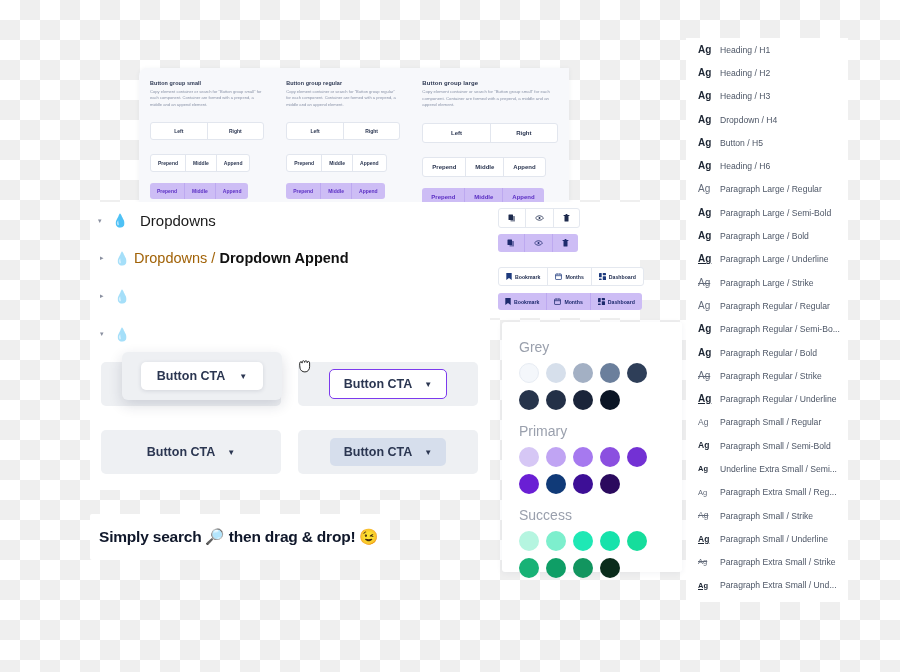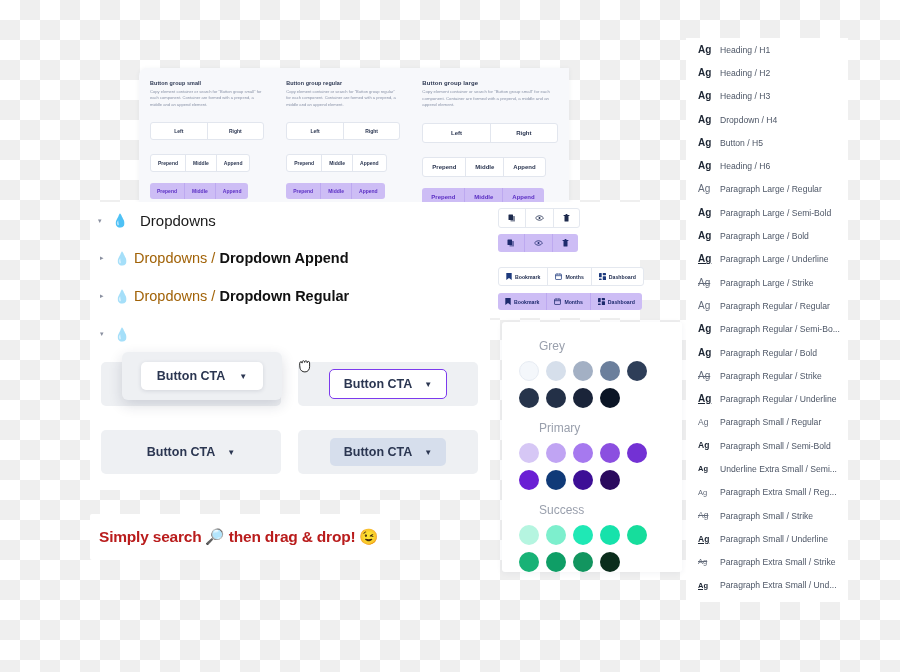--- a/index.html
+++ b/index.html
@@ -121,32 +121,32 @@
   }
   #grab-cursor { position: absolute; left: 297px; top: 355px; width: 18px; height: 20px; }
 
   
   #palette {
     position: absolute; left: 502px; top: 322px; width: 180px; height: 250px;
     background: #ffffff; border-radius: 3px;
     box-shadow: 0 1px 6px rgba(40,50,80,0.06);
     padding: 17px 0 0 17px;
   }
-  .pal-title { font-size: 12px; color: #9aa0ad; margin-bottom: 8px; margin-left: 20px; }
+  .pal-title { font-size: 14px; color: #9aa0ad; margin-bottom: 8px; }
   .pal-grid { display: flex; flex-wrap: wrap; gap: 7px; width: 152px; margin-bottom: 13px; }
   .sw { width: 20px; height: 20px; border-radius: 50%; }
 
   
   #banner {
     position: absolute; left: 90px; top: 514px; width: 300px; height: 46px;
     background: #ffffff; border-radius: 2px;
     display: flex; align-items: center; padding-left: 9px;
   }
   #banner-text {
-    font-size: 15.5px; font-weight: 700; color: #b91c1c; white-space: nowrap;
+    font-size: 15.5px; font-weight: 700; color: #0f172a; white-space: nowrap;
     letter-spacing: -0.2px;
   }
 
   
   #type-list {
     position: absolute; left: 686px; top: 38px; width: 162px; height: 564px;
     background: #ffffff;
   }
   .ty-row { display: flex; align-items: center; height: 23.3px; padding-left: 12px; }
   .ty-ag {
@@ -341,23 +341,20 @@
     <span class="caret">▸</span>
     <span class="drop-emoji" style="opacity:.5">💧</span>
     <span class="tree-label">
       <span class="dim">Dropdowns / </span><span class="strong">Dropdown Append</span>
     </span>
   </div>
 
   <div class="tree-row sub">
     <span class="caret">▸</span>
     <span class="drop-emoji" style="opacity:.5">💧</span>
-    <span class="tree-label">
-      <span class="dim">Dropdowns / </span><span class="strong">Dropdown Regular</span>
-    </span>
   </div>
 
   <div class="tree-row sub">
     <span class="caret">▾</span>
     <span class="drop-emoji" style="opacity:.5">💧</span>
   </div>
 
   <div id="dd-grid">
 
     <div class="dd-cell" style="left:11px; top:8px; width:180px; height:44px;">

